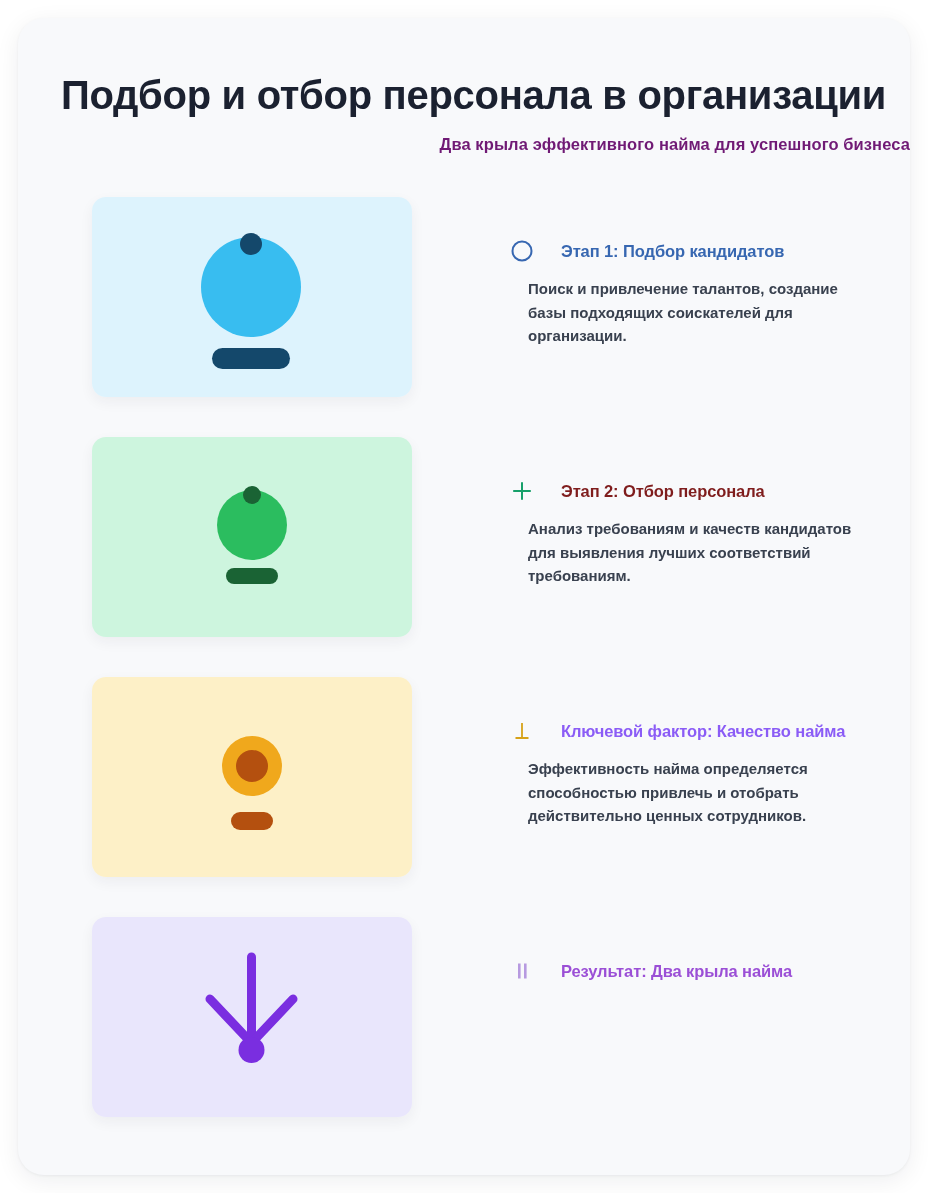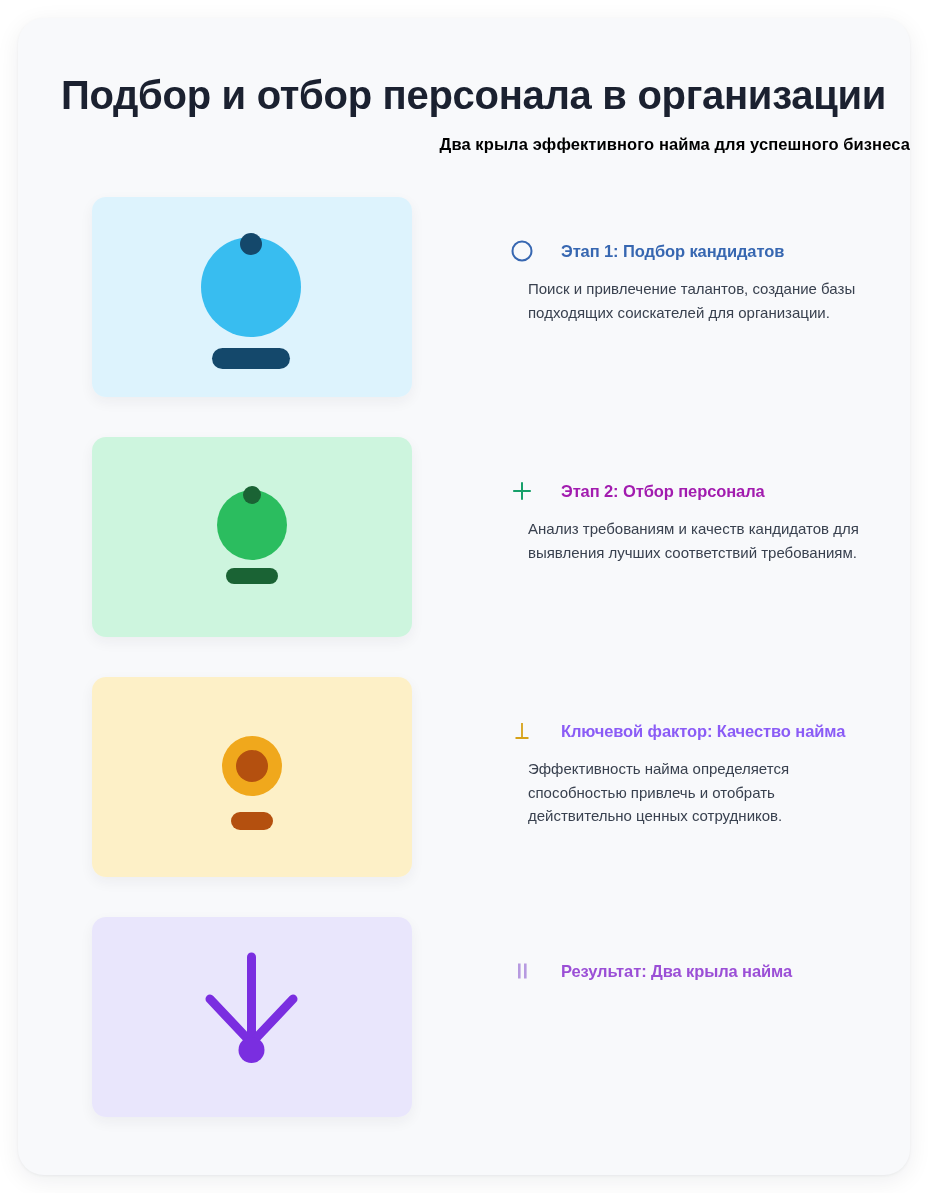--- a/index.html
+++ b/index.html
@@ -37,21 +37,21 @@
     font-weight: 700;
     color: #1b2130;
     letter-spacing: -0.3px;
     padding: 0 24px;
   }
 
   .subtitle {
     margin-top: 17px;
     font-size: 16.5px;
     font-weight: 600;
-    color: #000000;
+    color: #701a75;
     letter-spacing: 0.1px;
   }
 
   
   .rows {
     margin-top: 43px;
   }
 
   .row {
     position: relative;
@@ -103,28 +103,28 @@
     font-weight: 700;
     letter-spacing: -0.1px;
     white-space: nowrap;
   }
 
   .body {
     margin-top: 14px;
     margin-left: 18px;
     font-size: 15px;
     line-height: 1.58;
-    font-weight: 400;
+    font-weight: 700;
     color: #39414f;
     width: 350px;
   }
 
   
   .c-blue   { color: #3767b1; }
-  .c-green  { color: #a21caf; text-align: center; }
+  .c-green  { color: #7f1d1d; text-align: center; }
   .c-amber  { color: #8b5cf6; }
   .c-purple { color: #9b4fd6; }
 </style>
 </head>
 <body>
 
 <div class="page">
 
   <div class="header">
     <h1 class="title">Подбор и отбор персонала в организации</h1>

